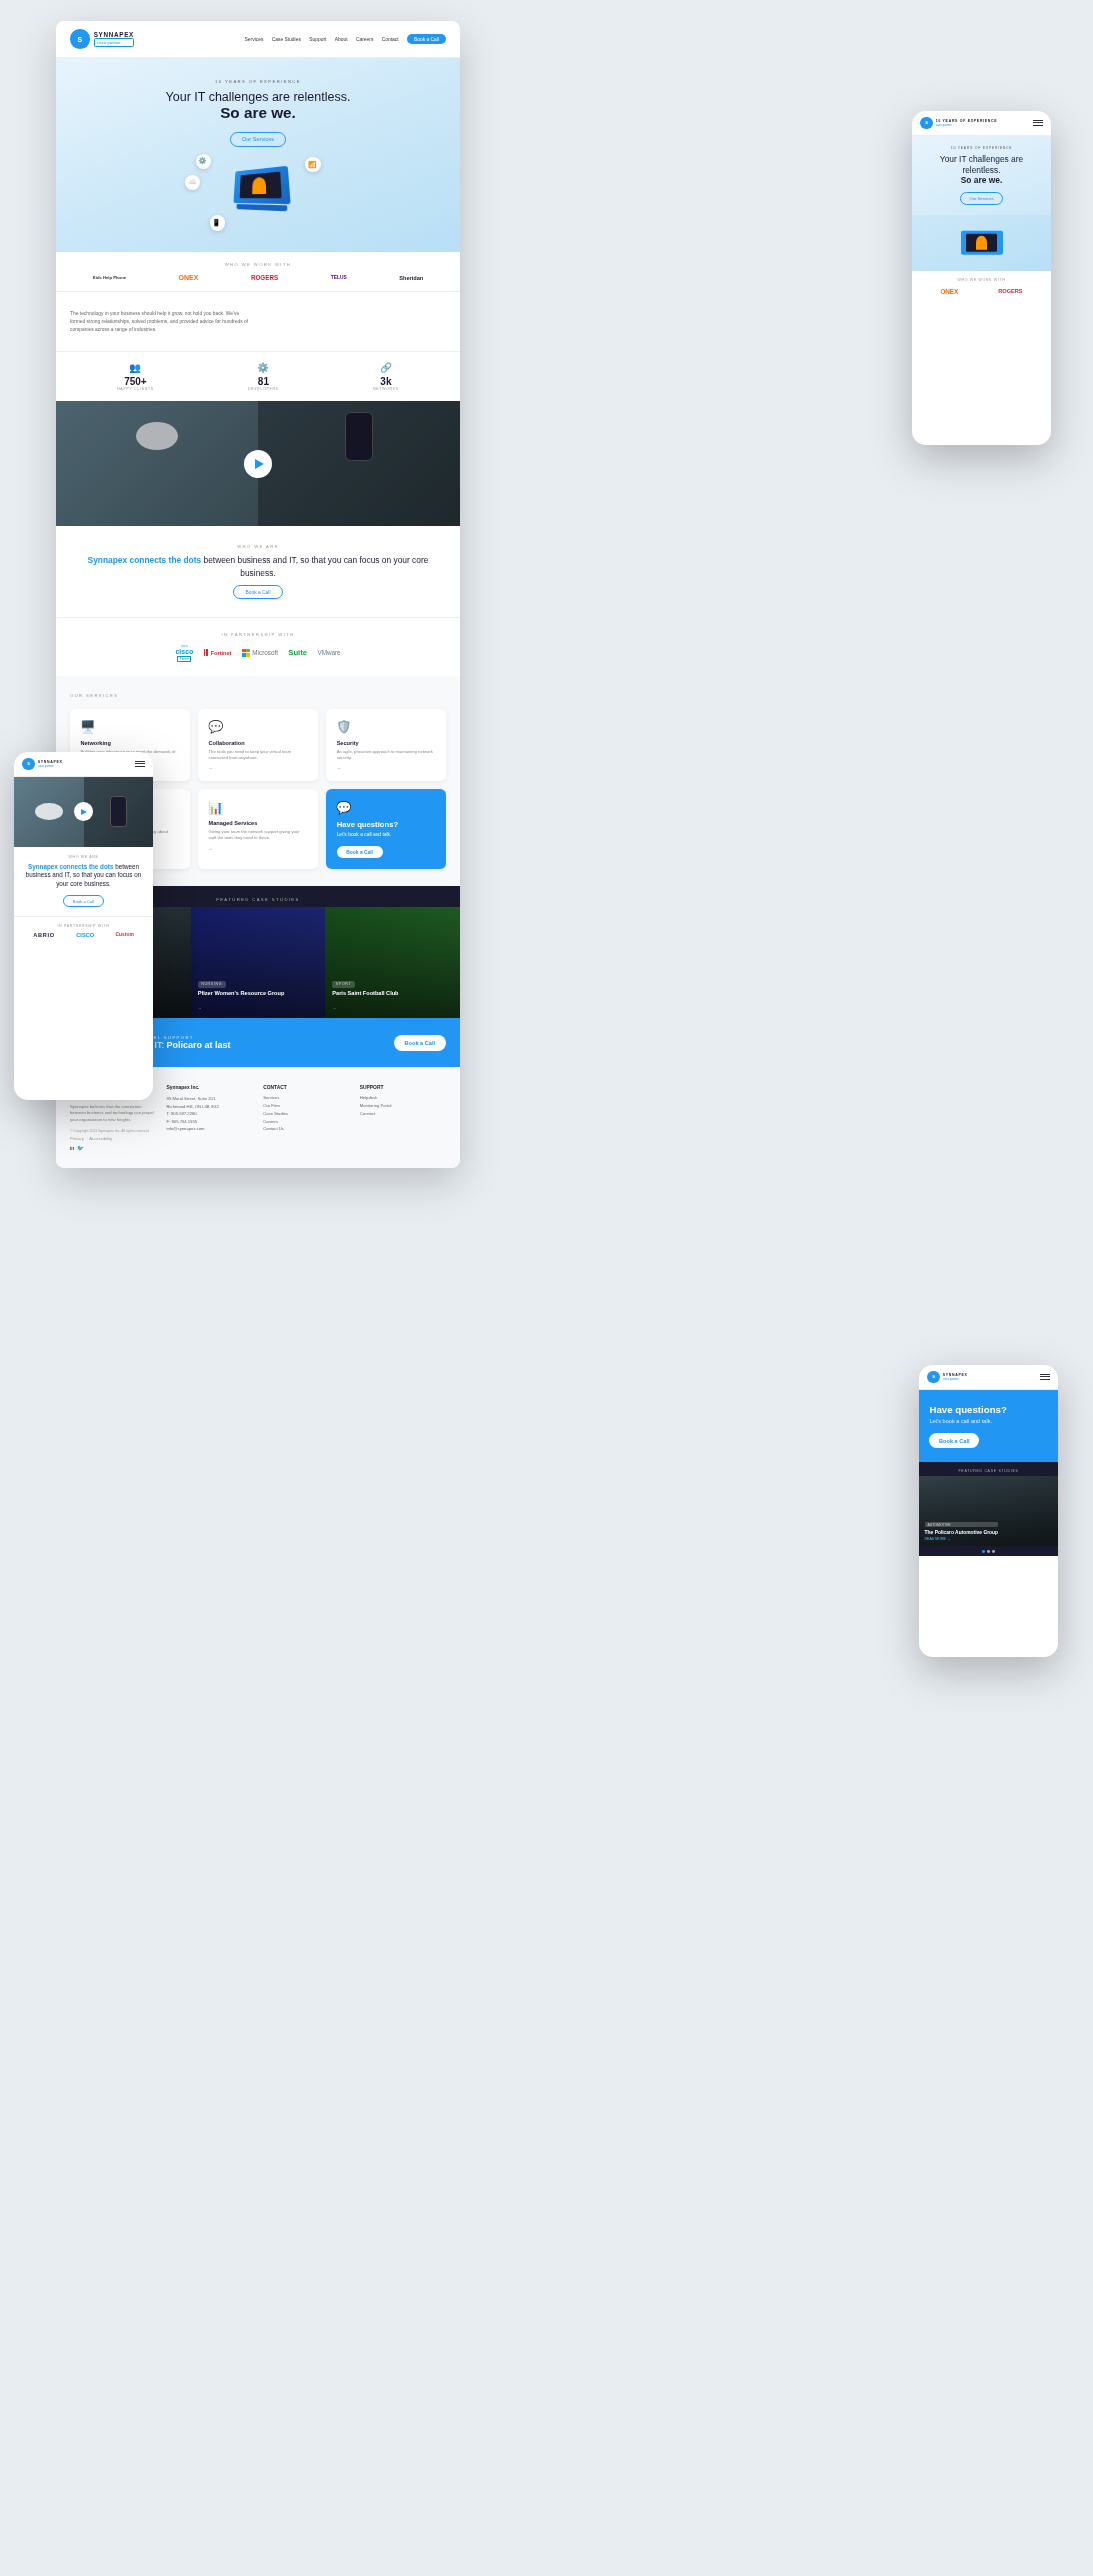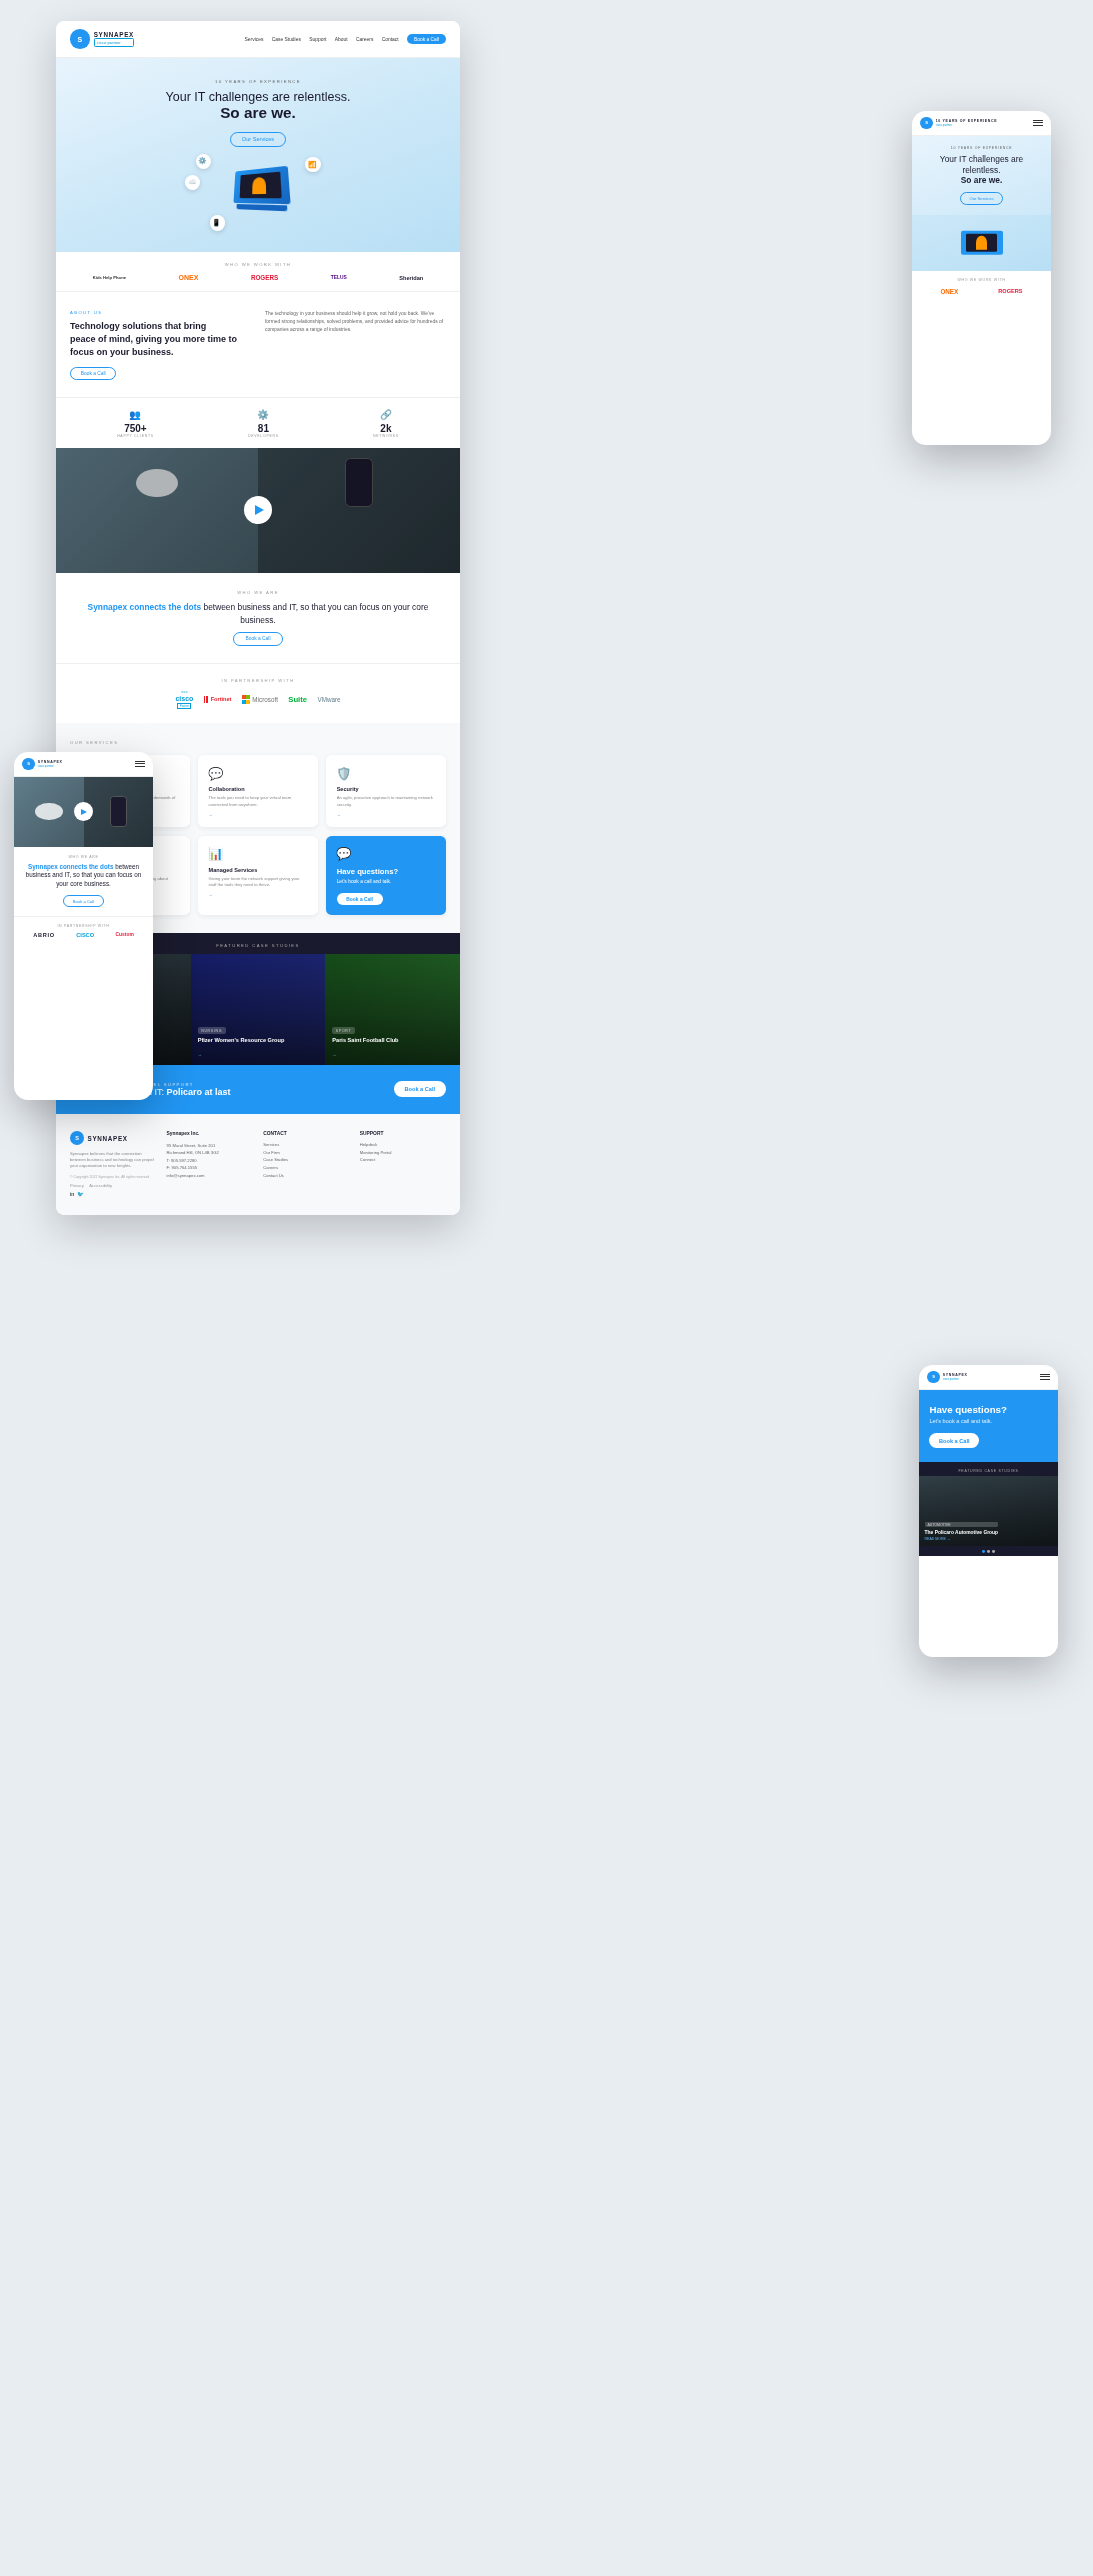--- a/index.html
+++ b/index.html
@@ -383,48 +383,38 @@
         <span class="partner-kids partner-logo">Kids Help Phone</span>
         <span class="partner-onex partner-logo">ONEX</span>
         <span class="partner-rogers partner-logo">ROGERS</span>
         <span class="partner-telus partner-logo">TELUS</span>
         <span class="partner-sheridan partner-logo">Sheridan</span>
       </div>
     </div>
 
     <div class="about-section">
       <div>
-        <div class="about-tag">ABOUT US</div>
-        <h2 class="about-title">
-          <span>Technology solutions that bring</span>
-          <br>
-          <strong>peace of mind,</strong>
-          <span>giving you more time to focus on your business.</span>
-        </h2>
-        <button class="about-cta">Book a Call</button>
-      </div>
-      <div>
         <p class="about-text">The technology in your business should help it grow, not hold you back. We've formed strong relationships, solved problems, and provided advice for hundreds of companies across a range of industries.</p>
       </div>
     </div>
 
     <div class="stats-bar">
       <div class="stat-item">
         <div class="stat-icon">👥</div>
         <div class="stat-number">750+</div>
         <div class="stat-label">HAPPY CLIENTS</div>
       </div>
       <div class="stat-item">
         <div class="stat-icon">⚙️</div>
         <div class="stat-number">81</div>
         <div class="stat-label">DEVELOPERS</div>
       </div>
       <div class="stat-item">
         <div class="stat-icon">🔗</div>
-        <div class="stat-number">2k</div>
+        <div class="stat-number">3k</div>
         <div class="stat-label">NETWORKS</div>
       </div>
     </div>
 
     <div class="video-section">
       <div class="devices-grid">
         <div class="device-cell">
           <div class="earbuds-shape"></div>
         </div>
         <div class="device-cell">

